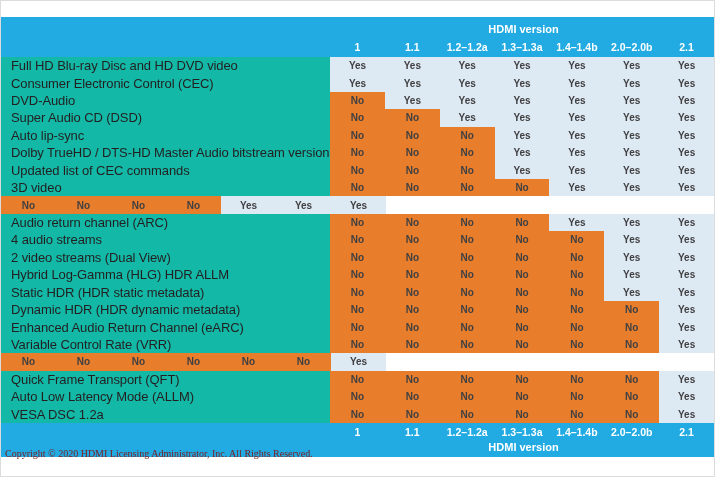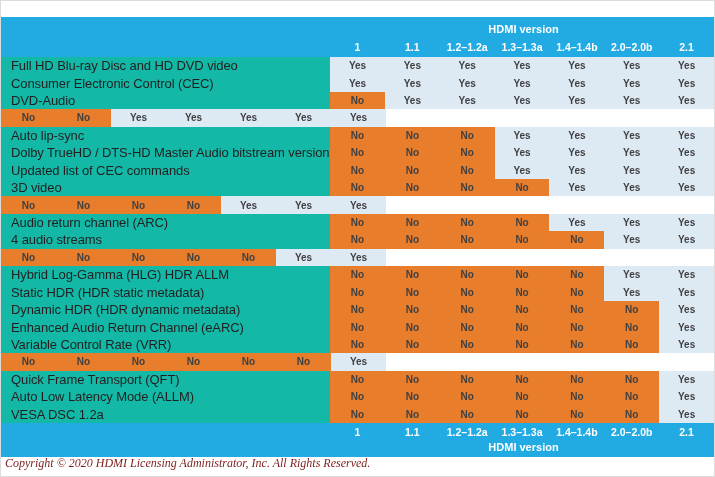--- a/index.html
+++ b/index.html
@@ -52,25 +52,24 @@
   .band-bottom { height: 34px; }
   .band-bottom .cols-row { height: 17px; align-items: flex-end; }
   .band-bottom .col-cell { line-height: 15px; }
   .footer-line { position: relative; height: 17px; }
   .footer-title {
     margin-left: 330px; width: 385px;
     text-align: center; font-size: 11px; font-weight: bold;
     line-height: 15px;
   }
   .copyright {
-    position: absolute; left: 4px; top: 16px;
+    position: absolute; left: 4px; top: 8px;
     font-family: "Liberation Serif", serif;
-    font-size: 12px; color: var(--copyright-text);
+    font-size: 10px; color: var(--copyright-text);
     white-space: nowrap;
-    font-style: italic;
   }
   .bottom-space { background: #ffffff; }
 </style>
 </head>
 <body>
 
 <div class="page">
 
   <div class="top-space"></div>
 
@@ -115,20 +114,21 @@
         <div class="tlabel">DVD-Audio</div>
         <div class="tcell no">No</div>
         <div class="tcell yes">Yes</div>
         <div class="tcell yes">Yes</div>
         <div class="tcell yes">Yes</div>
         <div class="tcell yes">Yes</div>
         <div class="tcell yes">Yes</div>
         <div class="tcell yes">Yes</div>
       </div>
       <div class="trow">
+        <div class="tlabel">Super Audio CD (DSD)</div>
         <div class="tcell no">No</div>
         <div class="tcell no">No</div>
         <div class="tcell yes">Yes</div>
         <div class="tcell yes">Yes</div>
         <div class="tcell yes">Yes</div>
         <div class="tcell yes">Yes</div>
         <div class="tcell yes">Yes</div>
       </div>
       <div class="trow">
         <div class="tlabel">Auto lip-sync</div>
@@ -193,20 +193,21 @@
         <div class="tlabel">4 audio streams</div>
         <div class="tcell no">No</div>
         <div class="tcell no">No</div>
         <div class="tcell no">No</div>
         <div class="tcell no">No</div>
         <div class="tcell no">No</div>
         <div class="tcell yes">Yes</div>
         <div class="tcell yes">Yes</div>
       </div>
       <div class="trow">
+        <div class="tlabel">2 video streams (Dual View)</div>
         <div class="tcell no">No</div>
         <div class="tcell no">No</div>
         <div class="tcell no">No</div>
         <div class="tcell no">No</div>
         <div class="tcell no">No</div>
         <div class="tcell yes">Yes</div>
         <div class="tcell yes">Yes</div>
       </div>
       <div class="trow">
         <div class="tlabel">Hybrid Log-Gamma (HLG) HDR ALLM</div>

